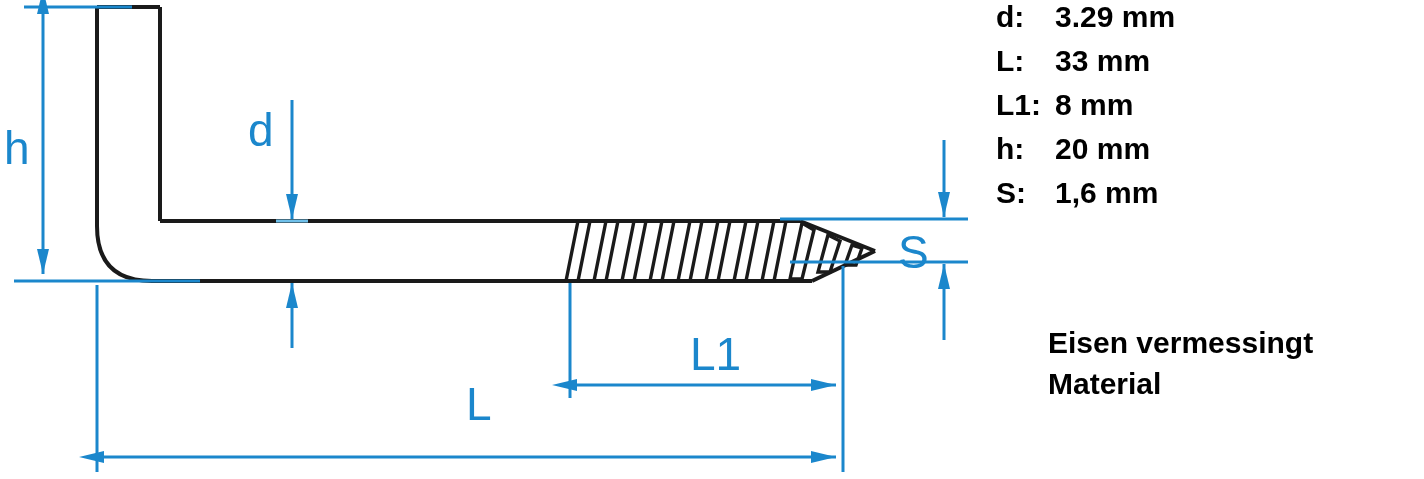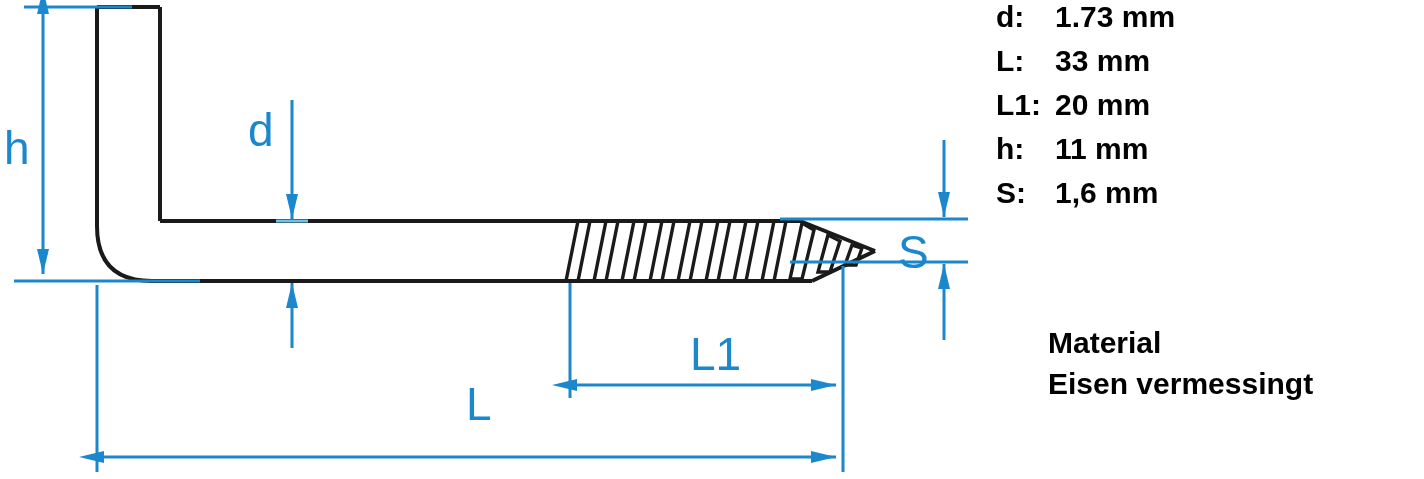--- a/index.html
+++ b/index.html
@@ -178,41 +178,41 @@
       <text x="898" y="268">S</text>
     </g>
   </svg>
 
   <div class="spec-panel">
 
     <table class="spec-table">
       <tbody>
         <tr>
           <td class="k">d:</td>
-          <td class="v">1.73 mm</td>
+          <td class="v">3.29 mm</td>
         </tr>
         <tr>
           <td class="k">L:</td>
           <td class="v">33 mm</td>
         </tr>
         <tr>
           <td class="k">L1:</td>
+          <td class="v">8 mm</td>
+        </tr>
+        <tr>
+          <td class="k">h:</td>
           <td class="v">20 mm</td>
-        </tr>
-        <tr>
-          <td class="k">h:</td>
-          <td class="v">11 mm</td>
         </tr>
         <tr>
           <td class="k">S:</td>
           <td class="v">1,6 mm</td>
         </tr>
       </tbody>
     </table>
 
     <div class="material-block">
+      <div class="material-line">Eisen vermessingt</div>
       <div class="material-line">Material</div>
-      <div class="material-line">Eisen vermessingt</div>
     </div>
 
   </div>
 
 </div>
 
 </body></html>

